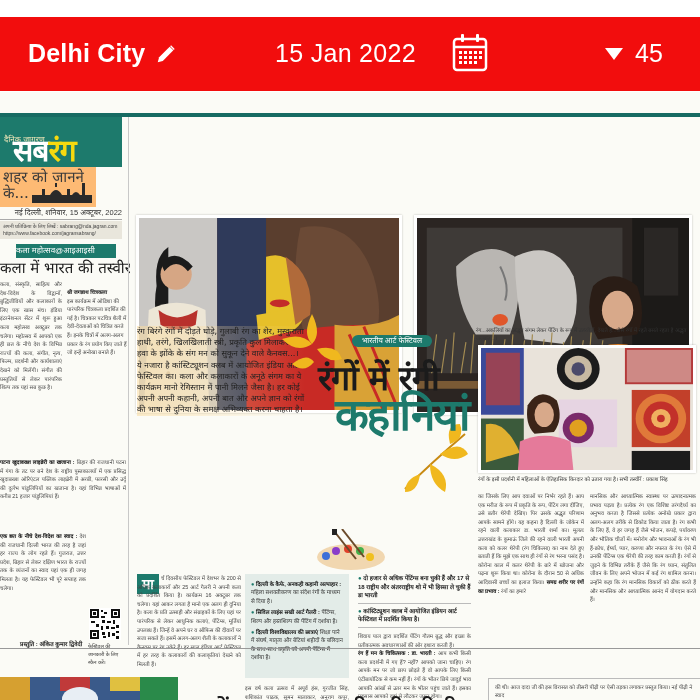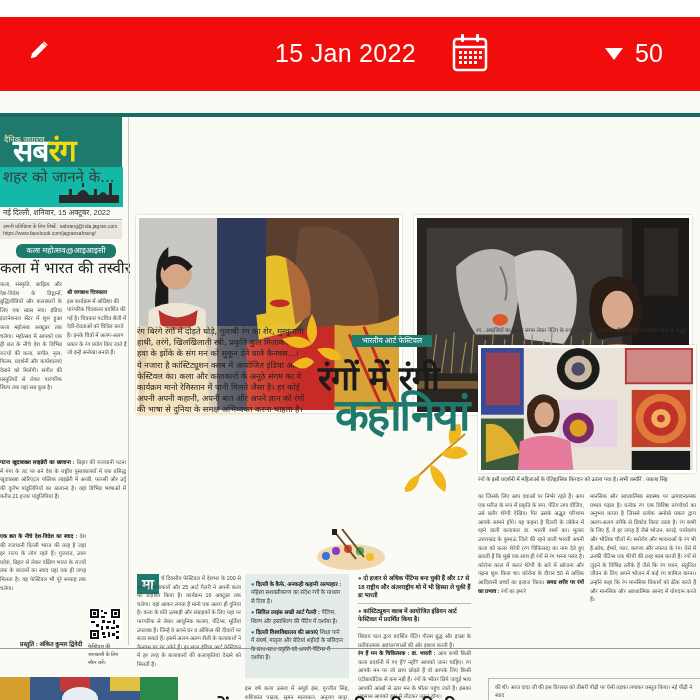--- a/index.html
+++ b/index.html
@@ -19,44 +19,44 @@
     .appbar .tri { width: 0; height: 0; border-left: 9px solid transparent; border-right: 9px solid transparent; border-top: 12px solid #fff; }
 
     .paper { position: absolute; left: 0; top: 92px; width: 700px; height: 608px; background: #fbfbf6; overflow: hidden; }
     .paper .rule { position: absolute; left: 0; top: 21px; width: 700px; height: 4px; background: #176b63; }
 
     
     .mast { position: absolute; left: 0; top: 25px; width: 122px; height: 50px; background: #1d7a6c; color: #fff; }
     .mast .small { position: absolute; left: 4px; top: 16px; font-size: 8px; color: #f0e7b8; }
     .mast .big { position: absolute; left: 4px; top: 12px; font-size: 30px; font-weight: bold; font-family: "DejaVu Serif", serif; letter-spacing: -1px; margin-left: 9px; }
     .mast .big .y { color: #f6d90f; }
-    .tagline { position: absolute; left: 0; top: 75px; width: 123px; height: 40px; background: #14b8a6; }
+    .tagline { position: absolute; left: 0; top: 75px; width: 96px; height: 40px; background: #fdba74; }
     .tagline .t { position: absolute; left: 3px; top: 2px; font-size: 15px; line-height: 16px; color: #3a3a3a; font-family: "DejaVu Serif", serif; }
     .tagline .skyline { position: absolute; right: 4px; bottom: 4px; width: 60px; height: 20px; }
-    .dateline { position: absolute; left: 0; top: 115px; width: 122px; font-size: 7.5px; color: #333; padding-left: 3px; line-height: 12px; border-bottom: 1px solid #aaa; }
+    .dateline { position: absolute; left: 0; top: 115px; width: 122px; font-size: 7.5px; color: #333; padding-left: 3px; line-height: 12px; border-bottom: 1px solid #aaa; text-align: right; }
     .contact { position: absolute; left: 0; top: 129px; width: 122px; font-size: 5px; color: #444; padding: 2px 3px; background: #e9e6dc; line-height: 7px; }
-    .section-badge { position: absolute; left: 16px; top: 152px; width: 100px; height: 14px; background: #1d7a6c; color: #fff; font-size: 8px; text-align: center; line-height: 14px; border-radius: 6px; }
+    .section-badge { position: absolute; left: 16px; top: 152px; width: 100px; height: 14px; background: #1d7a6c; color: #fff; font-size: 8px; text-align: left; line-height: 14px; }
     .lefthead { position: absolute; left: 0; top: 165px; width: 130px; font-size: 15px; color: #1b1b1b; font-family: "DejaVu Serif", serif; white-space: nowrap; overflow: hidden; }
 
     .col-text { position: absolute; font-size: 5.4px; line-height: 8.6px; color: #444; text-align: justify; overflow: hidden; }
     .col-text b { color: #111; }
 
     .quotebox { position: absolute; left: 67px; top: 196px; width: 60px; font-size: 5.4px; line-height: 8.6px; color: #444; }
     .quotebox .h { font-weight: bold; color: #222; }
 
     .vline { position: absolute; background: #c8c8c8; width: 1px; }
 
     .photo { position: absolute; border: 3px solid #ffffff; box-shadow: 0 0 2px rgba(0,0,0,0.25); overflow: hidden; }
     .photo svg { display: block; width: 100%; height: 100%; }
 
     .caption { position: absolute; font-size: 5.4px; line-height: 8px; color: #333; }
 
     .lead { position: absolute; left: 137px; top: 234px; width: 168px; font-size: 8.2px; line-height: 11.2px; color: #222; font-family: "DejaVu Sans", sans-serif; background: linear-gradient(90deg, rgba(250,220,160,0.55), rgba(255,255,255,0)); }
 
-    .kicker { position: absolute; left: 352px; top: 243px; width: 80px; height: 12px; background: #1d7a6c; color: #fff; font-size: 7.5px; text-align: center; line-height: 12px; }
+    .kicker { position: absolute; left: 352px; top: 243px; width: 80px; height: 12px; background: #1d7a6c; color: #fff; font-size: 7.5px; text-align: center; line-height: 12px; border-radius: 6px; }
     .title1 { position: absolute; left: 318px; top: 262px; font-size: 34px; font-weight: bold; color: #1b1b1b; font-family: "DejaVu Sans", sans-serif; letter-spacing: -1px; }
     .title2 { position: absolute; left: 311px; top: 291px; font-size: 44px; font-weight: bold; color: #1d7a6c; font-family: "DejaVu Sans", sans-serif; letter-spacing: -2px; margin-left: 24px; }
 
     .dropcap { position: absolute; left: 137px; top: 482px; width: 22px; height: 20px; background: #1d7a6c; color: #fff; font-size: 14px; font-weight: bold; text-align: center; line-height: 20px; }
     .infobox { position: absolute; left: 245px; top: 482px; width: 104px; height: 104px; background: #e3ece8; padding: 6px 6px; font-size: 5.6px; line-height: 8.4px; color: #333; }
     .infobox .item { margin-bottom: 3px; }
     .infobox .item b { color: #111; }
     .infobox .item::before { content: "● "; color: #1d7a6c; }
 
     .rbox { position: absolute; left: 358px; top: 482px; width: 113px; font-size: 6px; line-height: 8.6px; color: #222; font-weight: bold; }
@@ -74,20 +74,21 @@
 
     .leaf { position: absolute; }
   </style>
 </head>
 <body>
 
 <div class="topgap"></div>
 
 <header class="appbar">
   <div class="city">
+    <span>Delhi City</span>
     <svg width="22" height="22" viewBox="0 0 24 24">
       <path d="M3 21 L4.5 15.5 L16 4 L20 8 L8.5 19.5 Z" fill="#fff"></path>
       <path d="M17.5 2.5 L21.5 6.5 L20.5 7.5 L16.5 3.5 Z" fill="#fff"></path>
     </svg>
   </div>
   <div class="date">15 Jan 2022</div>
   <svg class="cal" viewBox="0 0 38 40">
     <rect x="3" y="6" width="32" height="31" rx="3" fill="none" stroke="#fff" stroke-width="2.5"></rect>
     <line x1="3" y1="14" x2="35" y2="14" stroke="#fff" stroke-width="2.5"></line>
     <rect x="10" y="1" width="3" height="8" rx="1" fill="#fff"></rect>
@@ -104,21 +105,21 @@
         <rect x="23" y="23" width="3" height="3"></rect>
         <rect x="28" y="23" width="3" height="3"></rect>
       <rect x="8" y="28" width="3" height="3"></rect>
         <rect x="13" y="28" width="3" height="3"></rect>
         <rect x="18" y="28" width="3" height="3"></rect>
         <rect x="23" y="28" width="3" height="3"></rect>
     </g>
   </svg>
   <div class="page">
     <span class="tri"></span>
-    <span>50</span>
+    <span>45</span>
   </div>
 </header>
 
 <main class="paper">
   <div class="rule"></div>
 
   <div class="mast">
     <span class="small">दैनिक जागरण</span>
     <span class="big"><span>सब</span><span class="y">रंग</span></span>
   </div>

